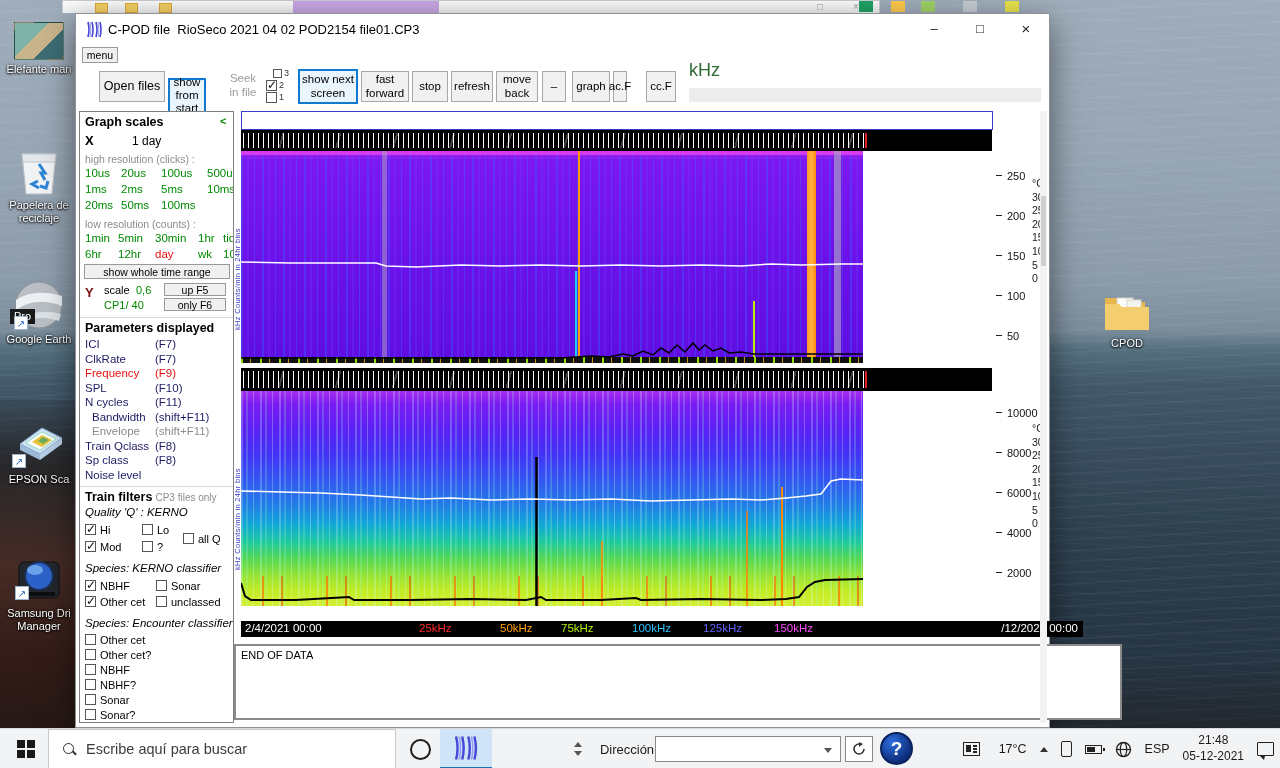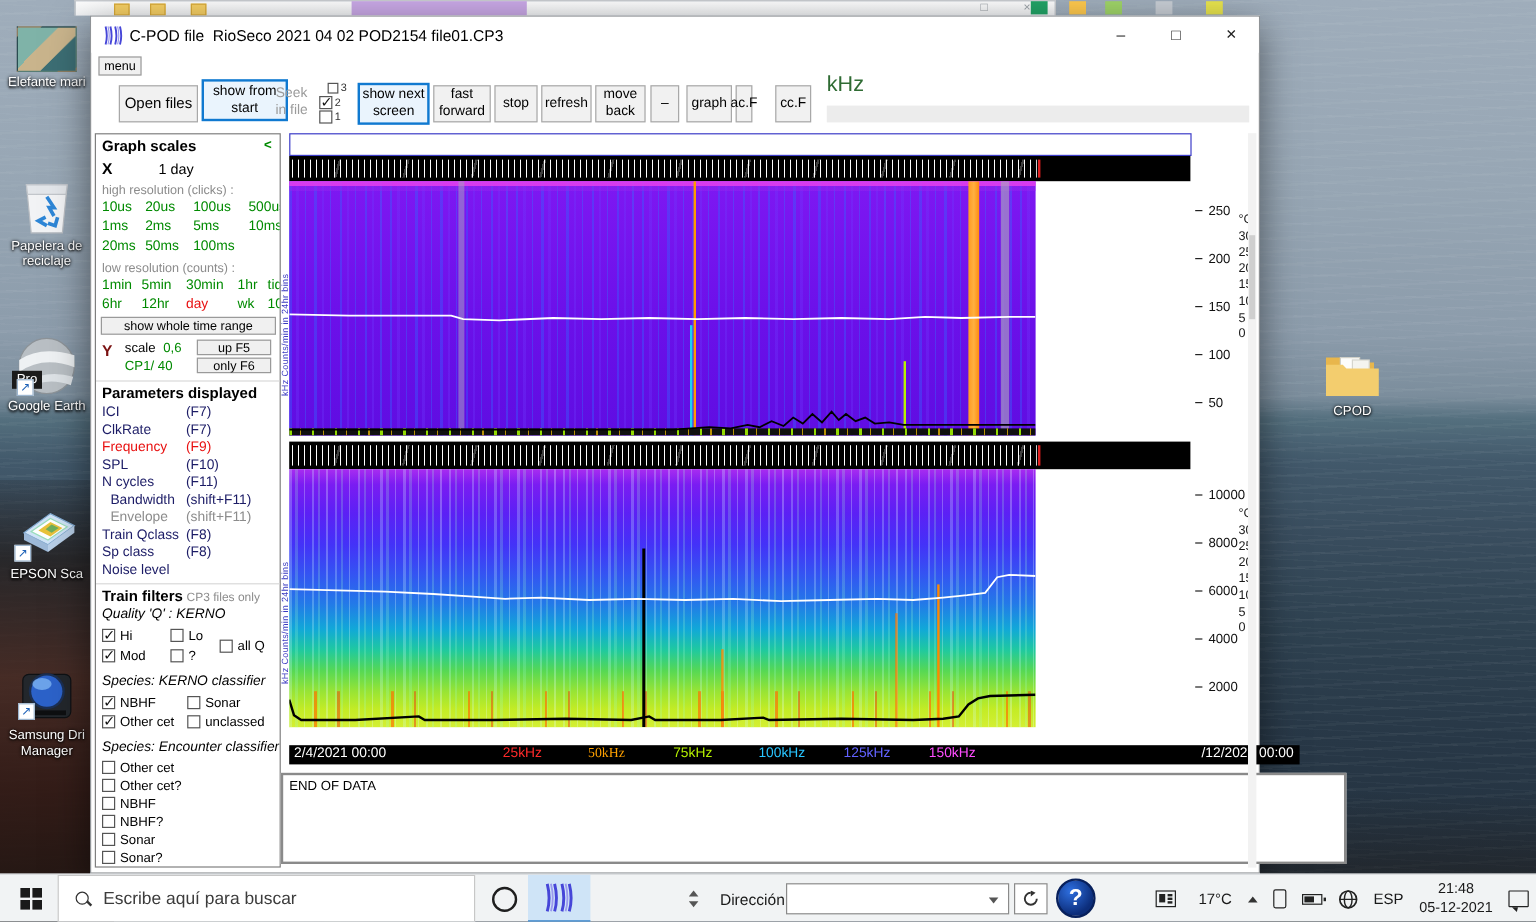--- a/index.html
+++ b/index.html
@@ -255,21 +255,21 @@
       <div class="wbtn">□</div>
       <div class="wbtn" style="font-size:15px">×</div>
     </div>
   </div>
 
   <div class="menurow">
     <div class="menubtn">menu</div>
   </div>
 
   <div class="btn" style="left:23px;top:57px;width:66px;height:31px;font-size:12.5px">Open files</div>
-  <div class="btn blue" style="left:92px;top:52px;width:72px;height:35px;white-space:pre-line">show from
+  <div class="btn blue" style="left:92px;top:64px;width:38px;height:35px;white-space:pre-line">show from
 start</div>
   <div class="seek" style="left:147px;top:58px;width:40px;white-space:pre-line">Seek
 in file</div>
   <div class="spin">
     <div class="r" style="padding-left:7px">
         <span class="cb sm"></span>
         <span style="margin-left:2px">3</span>
       </div>
     <div class="r">
         <span class="cb on"></span>
@@ -533,21 +533,21 @@
     <span style="left:375px">120d</span>
     <span style="left:468px">150d</span>
     <span style="left:561px">180d</span>
     <span style="left:654px">210d</span>
     <span style="left:740px">240d</span>
   </div>
 
   <div class="legendbar">
     <span style="left:4px;color:#fff">2/4/2021 00:00</span>
     <span style="left: 178px; color: rgb(255, 42, 42);">25kHz</span>
-    <span style="left: 249px; color: rgb(255, 161, 0); font-family: Liberation Serif, serif;">50kHz</span>
+    <span style="left: 259px; color: rgb(255, 161, 0);">50kHz</span>
     <span style="left: 320px; color: rgb(181, 240, 0);">75kHz</span>
     <span style="left: 391px; color: rgb(41, 197, 255);">100kHz</span>
     <span style="left: 462px; color: rgb(98, 98, 255);">125kHz</span>
     <span style="left: 533px; color: rgb(255, 77, 255);">150kHz</span>
     <span style="right:5px;color:#fff">/12/2021 00:00</span>
   </div>
 
   <div class="endbox">END OF DATA</div>
   <div class="scrollstrip">
       <div class="thumb"></div>

